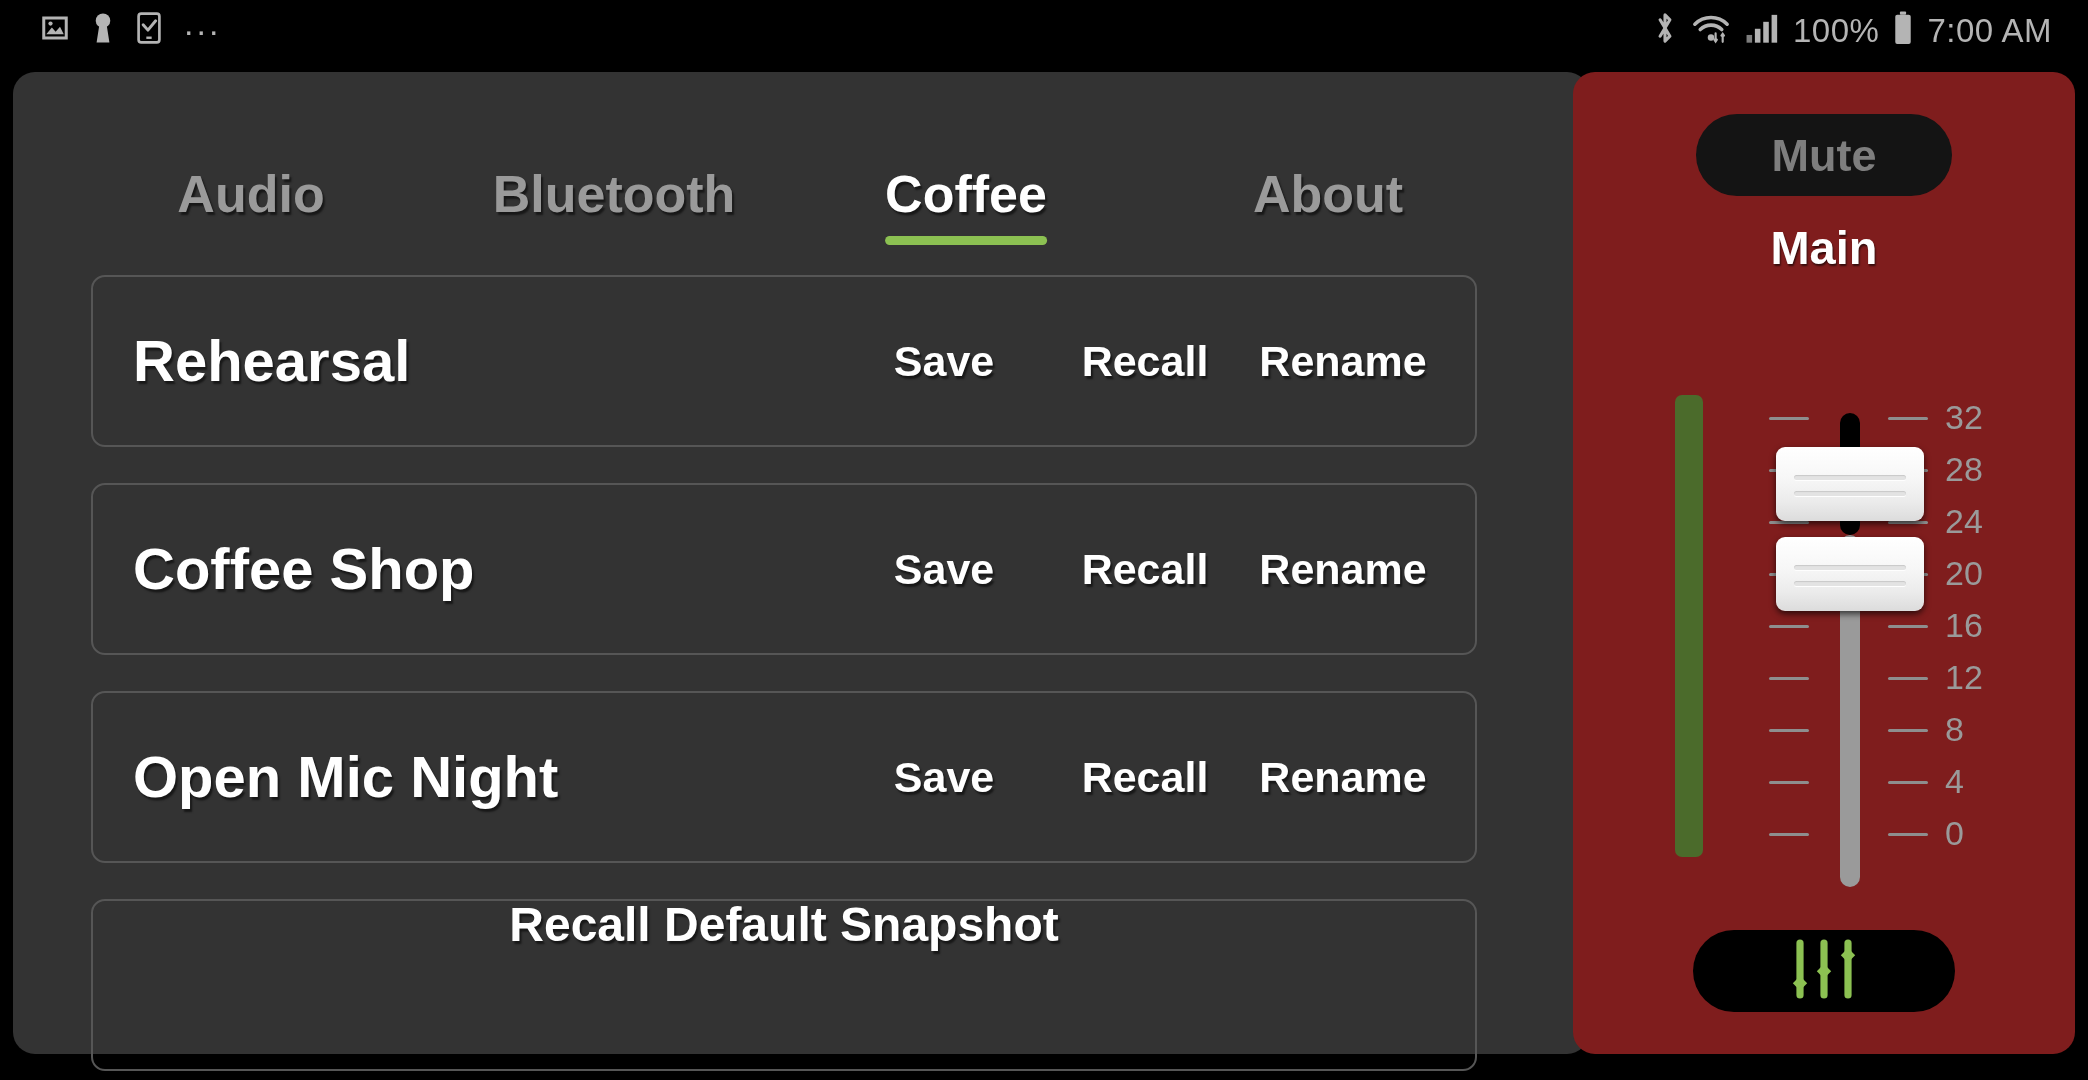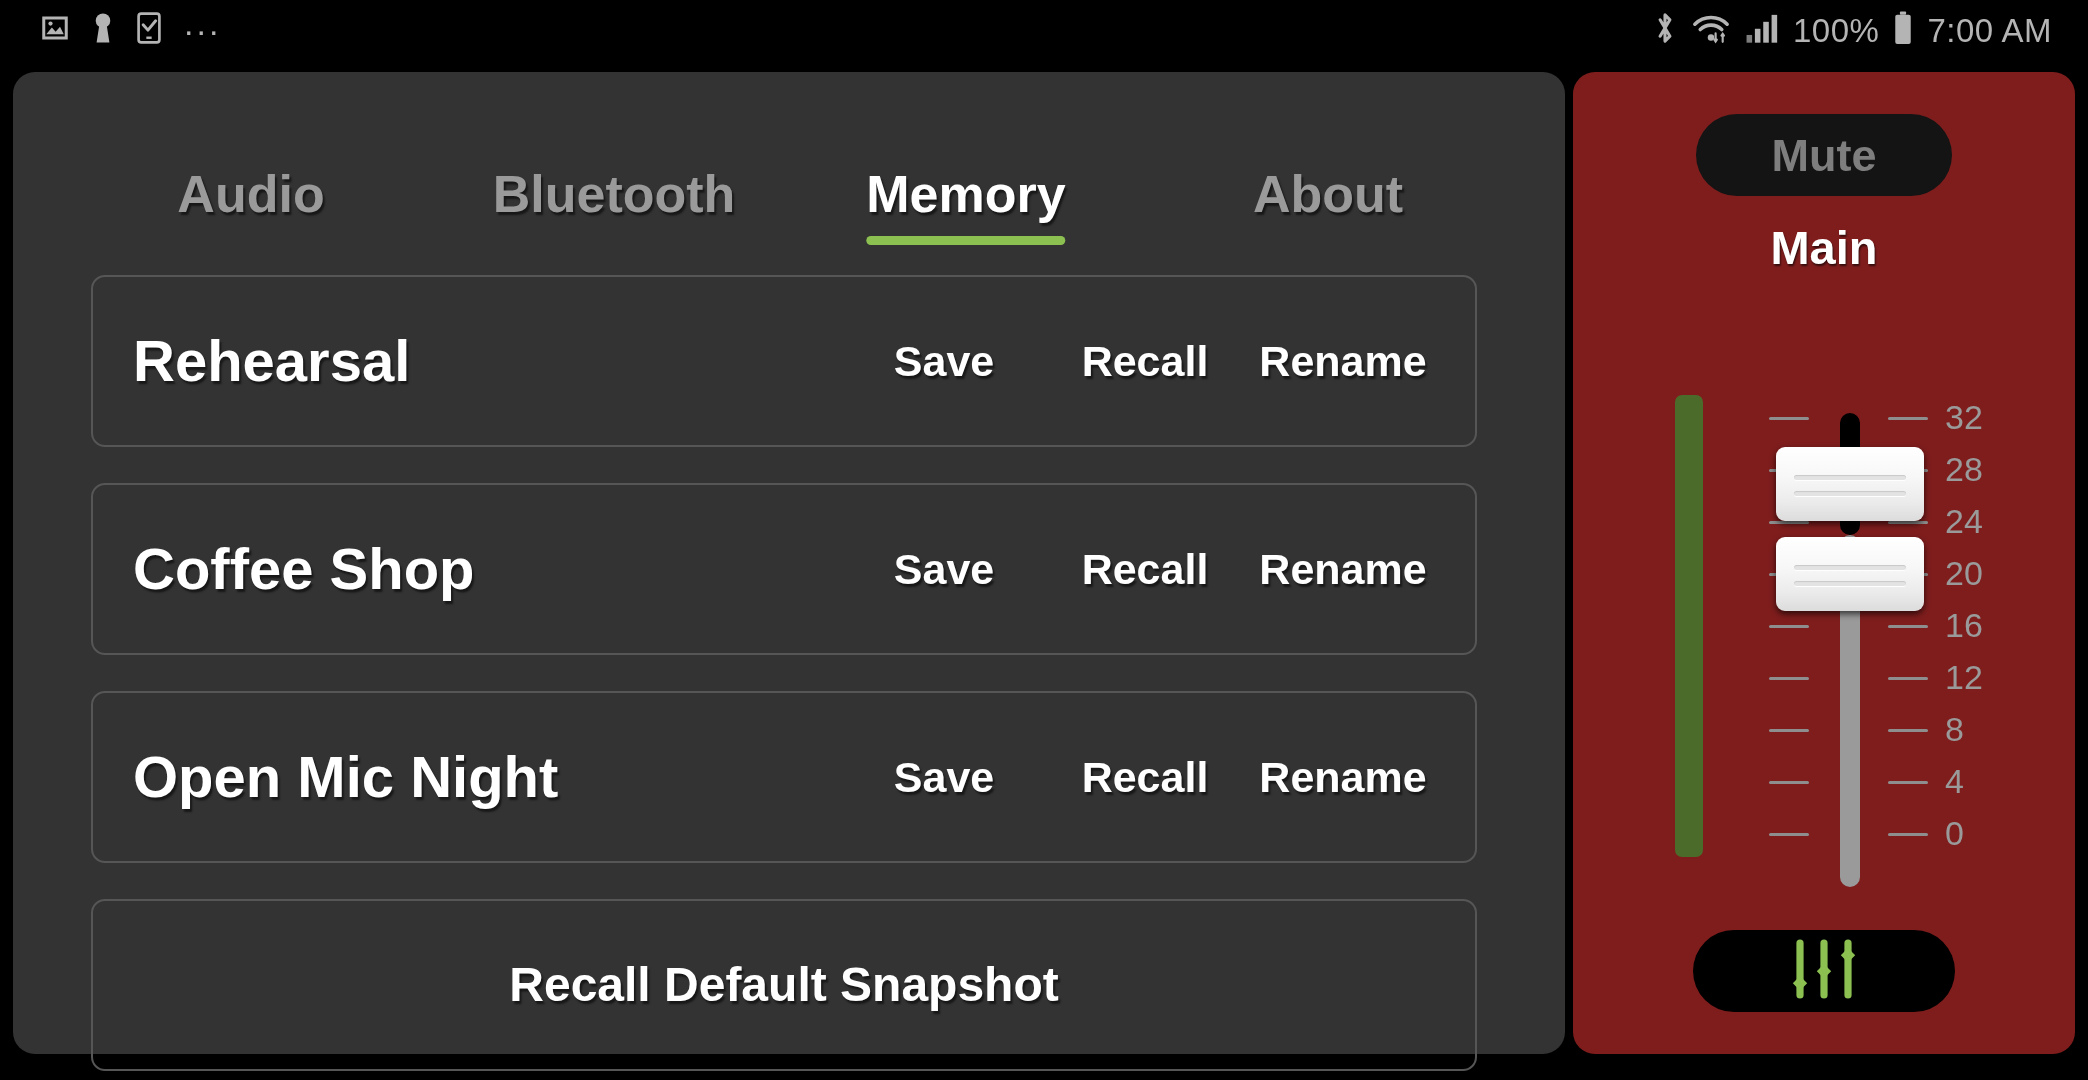--- a/index.html
+++ b/index.html
@@ -65,20 +65,21 @@
 
   
   .main-panel {
     position: absolute;
     left: 13px;
     top: 72px;
     width: 1552px;
     height: 982px;
     background: #333333;
     border-radius: 22px;
+    padding-left: 24px;
   }
 
   
   .tabbar {
     position: absolute;
     left: 0; top: 0;
     width: 1552px;
     height: 160px;
   }
   .tab {
@@ -160,21 +161,20 @@
   .act-rename { width: 196px; text-align: center; }
 
   .default-row {
     position: relative;
     box-sizing: border-box;
     width: 1386px;
     height: 172px;
     border: 2px solid #565656;
     border-radius: 14px;
     display: flex;
-    align-items: center;
     justify-content: center;
     cursor: pointer;
   }
   .default-row .lbl {
     font-family: "Liberation Sans Narrow", "Liberation Sans", sans-serif;
     font-size: 48px;
     font-weight: 700;
     color: #ffffff;
     line-height: 1;
     white-space: nowrap;
@@ -403,21 +403,21 @@
     <div class="tabbar">
       <div class="tab" style="left:238px;">
         <span class="tab-label">Audio</span>
         <span class="tab-underline"></span>
       </div>
       <div class="tab" style="left:601px;">
         <span class="tab-label">Bluetooth</span>
         <span class="tab-underline"></span>
       </div>
       <div class="tab active" style="left:953px;">
-        <span class="tab-label">Memory</span>
+        <span class="tab-label">Coffee</span>
         <span class="tab-underline"></span>
       </div>
       <div class="tab" style="left:1315px;">
         <span class="tab-label">About</span>
         <span class="tab-underline"></span>
       </div>
     </div>
 
     <div class="rows">
 

